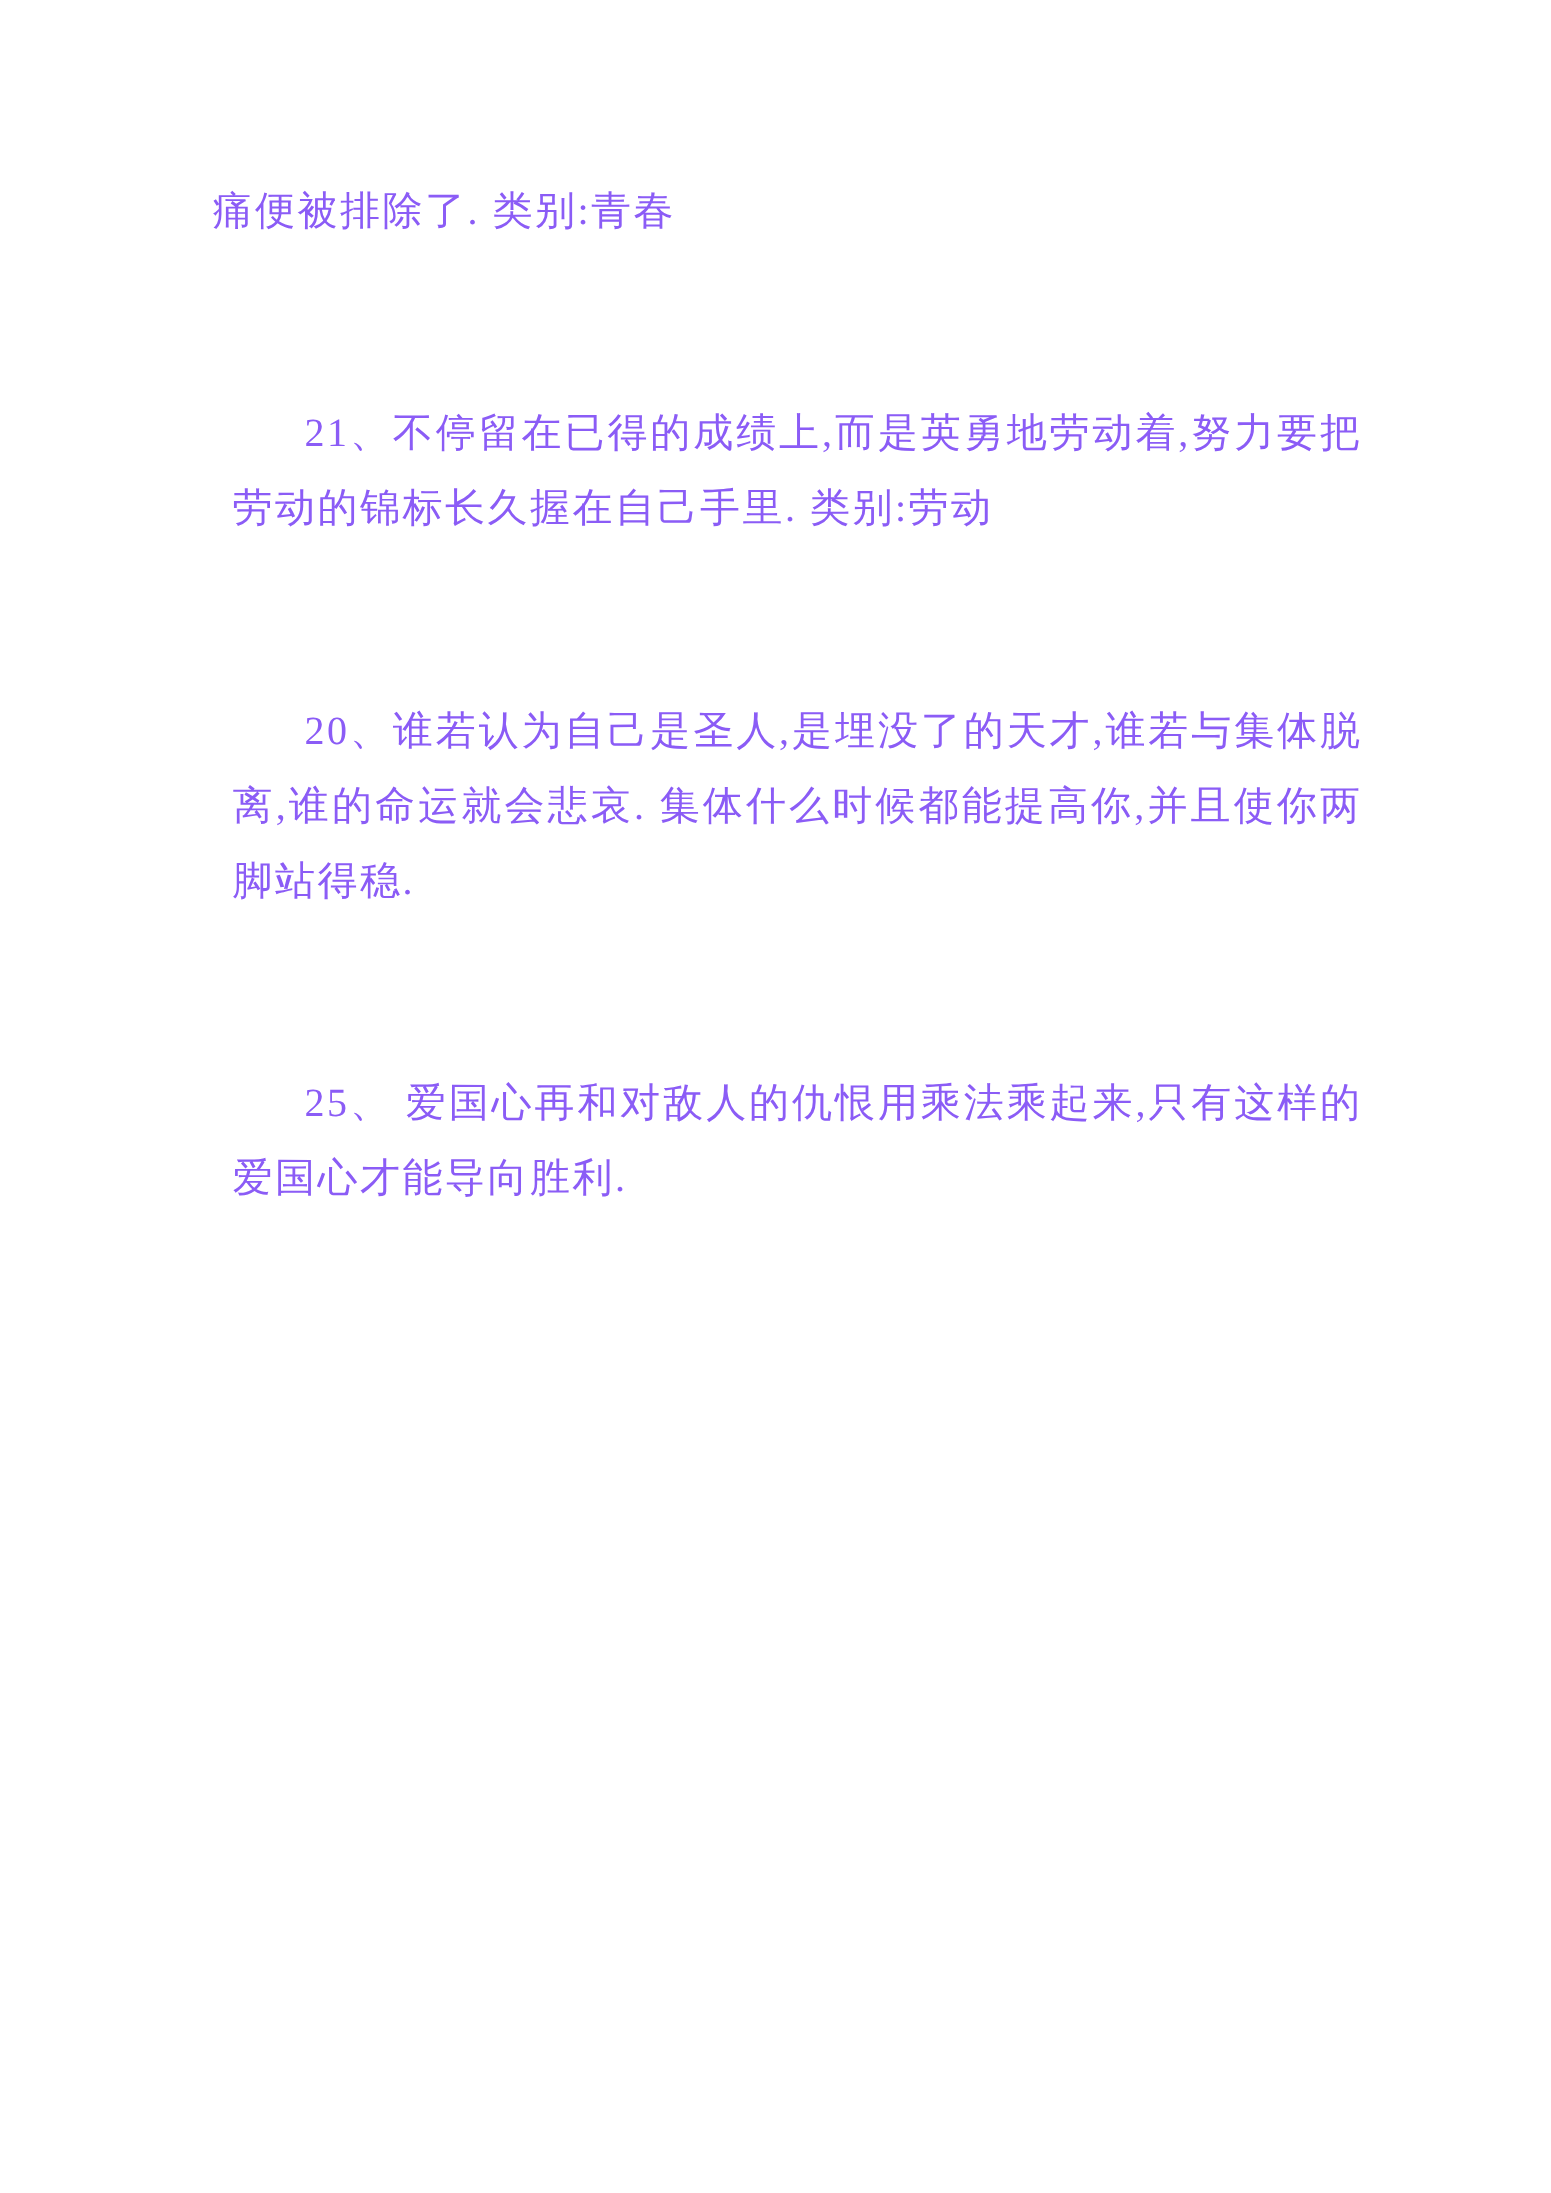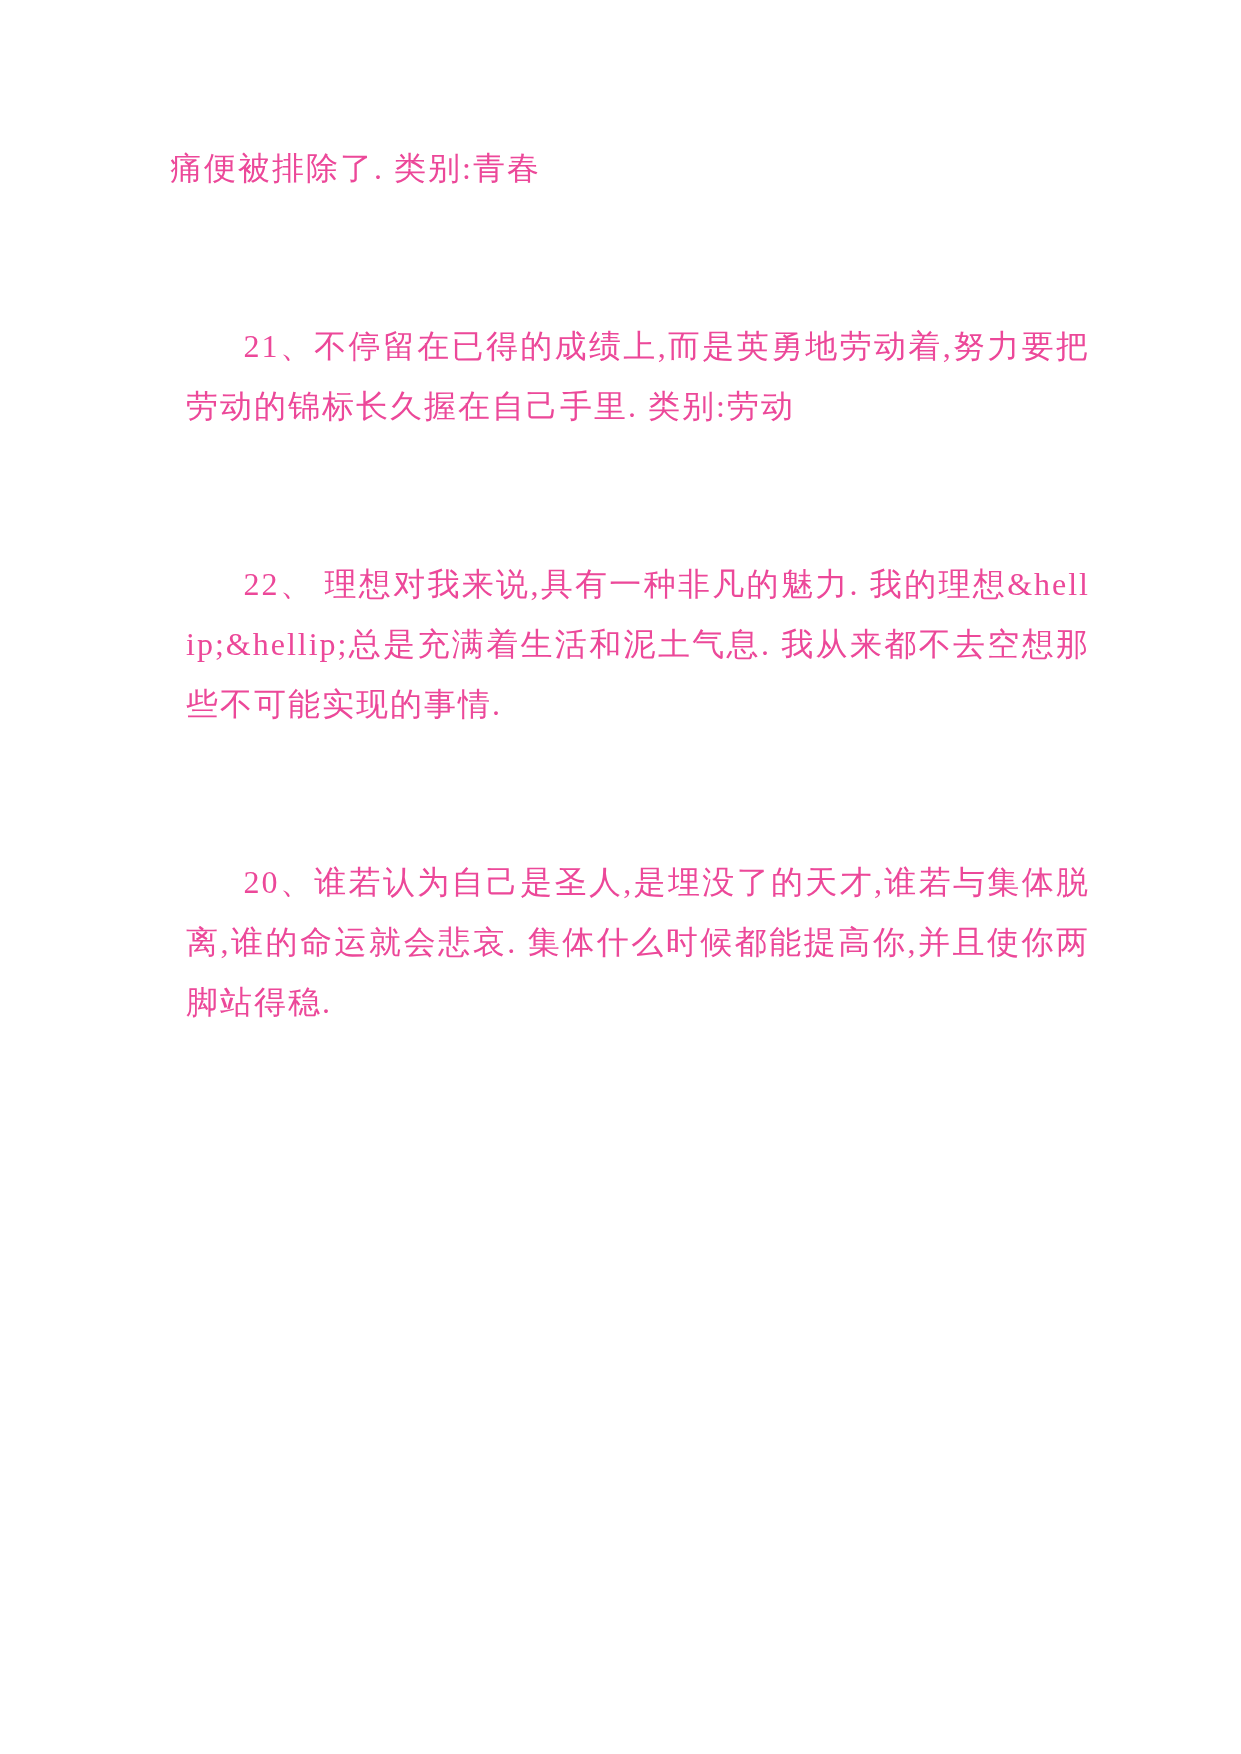--- a/index.html
+++ b/index.html
@@ -25,37 +25,37 @@
     padding: 138px 151px 0 170px;
   }
   .doc-body {
     width: 920px;
   }
   .para {
     margin: 0;
     font-size: 32px;
     line-height: 60px;
     letter-spacing: 2px;
-    color: #ec4899;
+    color: #8b5cf6;
     text-align: justify;
     word-break: break-all;
     font-weight: 400;
   }
   .para + .para {
     margin-top: 118px;
   }
   .para.indent {
     text-indent: 1.8em;
     margin-left: 16px;
   }
 </style>
 </head>
 <body>
 
 <div class="page">
   <div class="doc-body">
 
   <p class="para">痛便被排除了. 类别:青春</p>
       <p class="para indent">21、不停留在已得的成绩上,而是英勇地劳动着,努力要把劳动的锦标长久握在自己手里. 类别:劳动</p>
-      <p class="para indent">22、 理想对我来说,具有一种非凡的魅力. 我的理想&amp;hellip;&amp;hellip;总是充满着生活和泥土气息. 我从来都不去空想那些不可能实现的事情.</p>
       <p class="para indent">20、谁若认为自己是圣人,是埋没了的天才,谁若与集体脱离,谁的命运就会悲哀. 集体什么时候都能提高你,并且使你两脚站得稳.</p>
+      <p class="para indent">25、 爱国心再和对敌人的仇恨用乘法乘起来,只有这样的爱国心才能导向胜利.</p>
     </div>
 </div>
 
 </body></html>

